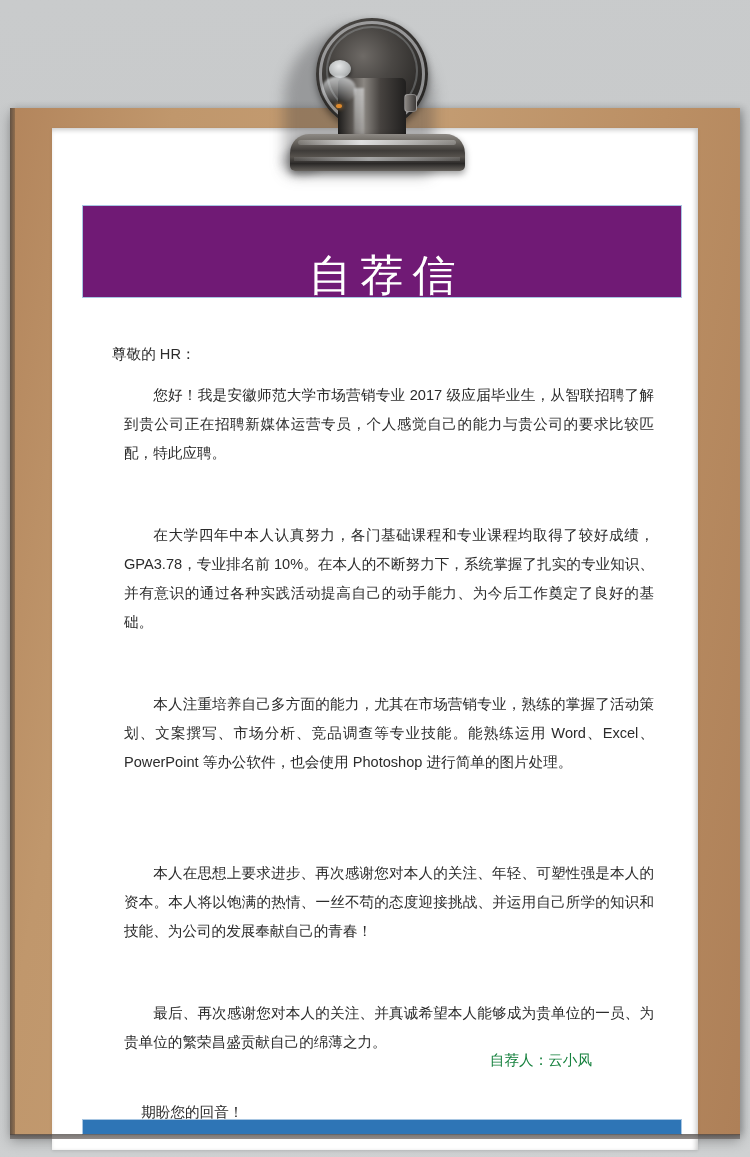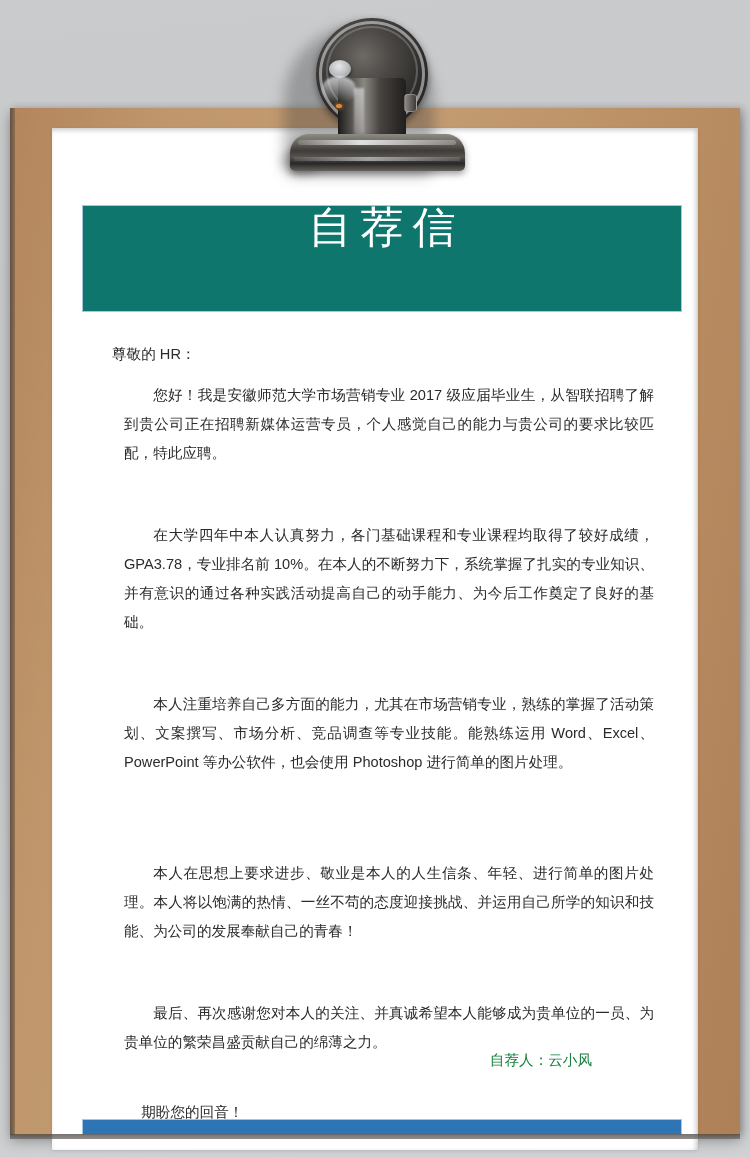--- a/index.html
+++ b/index.html
@@ -58,26 +58,26 @@
     background: #ffffff;
     box-shadow: -2px 2px 5px rgba(0,0,0,0.22) inset, 0 1px 3px rgba(0,0,0,0.10);
   }
 
   
   #title-banner {
     position: absolute;
     left: 30px;
     top: 77px;
     width: 600px;
-    height: 107px;
-    background: #0f766e;
+    height: 93px;
+    background: #701a75;
     border: 1px solid #a8c6e2;
     box-sizing: border-box;
     display: flex;
-    align-items: flex-start;
+    align-items: flex-end;
     justify-content: center;
   }
   #doc-title {
     color: #ffffff;
     font-size: 43px;
     letter-spacing: 9px;
     text-indent: 9px;
     font-weight: 400;
     line-height: 1;
   }
@@ -301,21 +301,21 @@
 
     <div id="letter-body">
       <p class="salutation">尊敬的 HR：</p>
       <p class="para">您好！我是安徽师范大学市场营销专业 2017 级应届毕业生，从智联招聘了解到贵公司正在招聘新媒体运营专员，个人感觉自己的能力与贵公司的要求比较匹配，特此应聘。</p>
       <div class="para-gap"></div>
       <p class="para">在大学四年中本人认真努力，各门基础课程和专业课程均取得了较好成绩，GPA3.78，专业排名前 10%。在本人的不断努力下，系统掌握了扎实的专业知识、并有意识的通过各种实践活动提高自己的动手能力、为今后工作奠定了良好的基础。</p>
       <div class="para-gap"></div>
       <p class="para">本人注重培养自己多方面的能力，尤其在市场营销专业，熟练的掌握了活动策划、文案撰写、市场分析、竞品调查等专业技能。能熟练运用 Word、Excel、PowerPoint 等办公软件，也会使用 Photoshop 进行简单的图片处理。</p>
       <div class="para-gap"></div>
       <div class="para-gap"></div>
-      <p class="para">本人在思想上要求进步、敬业是本人的人生信条、年轻、进行简单的图片处理。本人将以饱满的热情、一丝不苟的态度迎接挑战、并运用自己所学的知识和技能、为公司的发展奉献自己的青春！</p>
+      <p class="para">本人在思想上要求进步、再次感谢您对本人的关注、年轻、可塑性强是本人的资本。本人将以饱满的热情、一丝不苟的态度迎接挑战、并运用自己所学的知识和技能、为公司的发展奉献自己的青春！</p>
       <div class="para-gap"></div>
       <p class="para">最后、再次感谢您对本人的关注、并真诚希望本人能够成为贵单位的一员、为贵单位的繁荣昌盛贡献自己的绵薄之力。</p>
       <div class="para-gap"></div>
       <p class="closing-line">期盼您的回音！</p>
     </div>
 
     <div id="signature">自荐人：云小风</div>
 
     <div id="bottom-bar"></div>
   </div>

